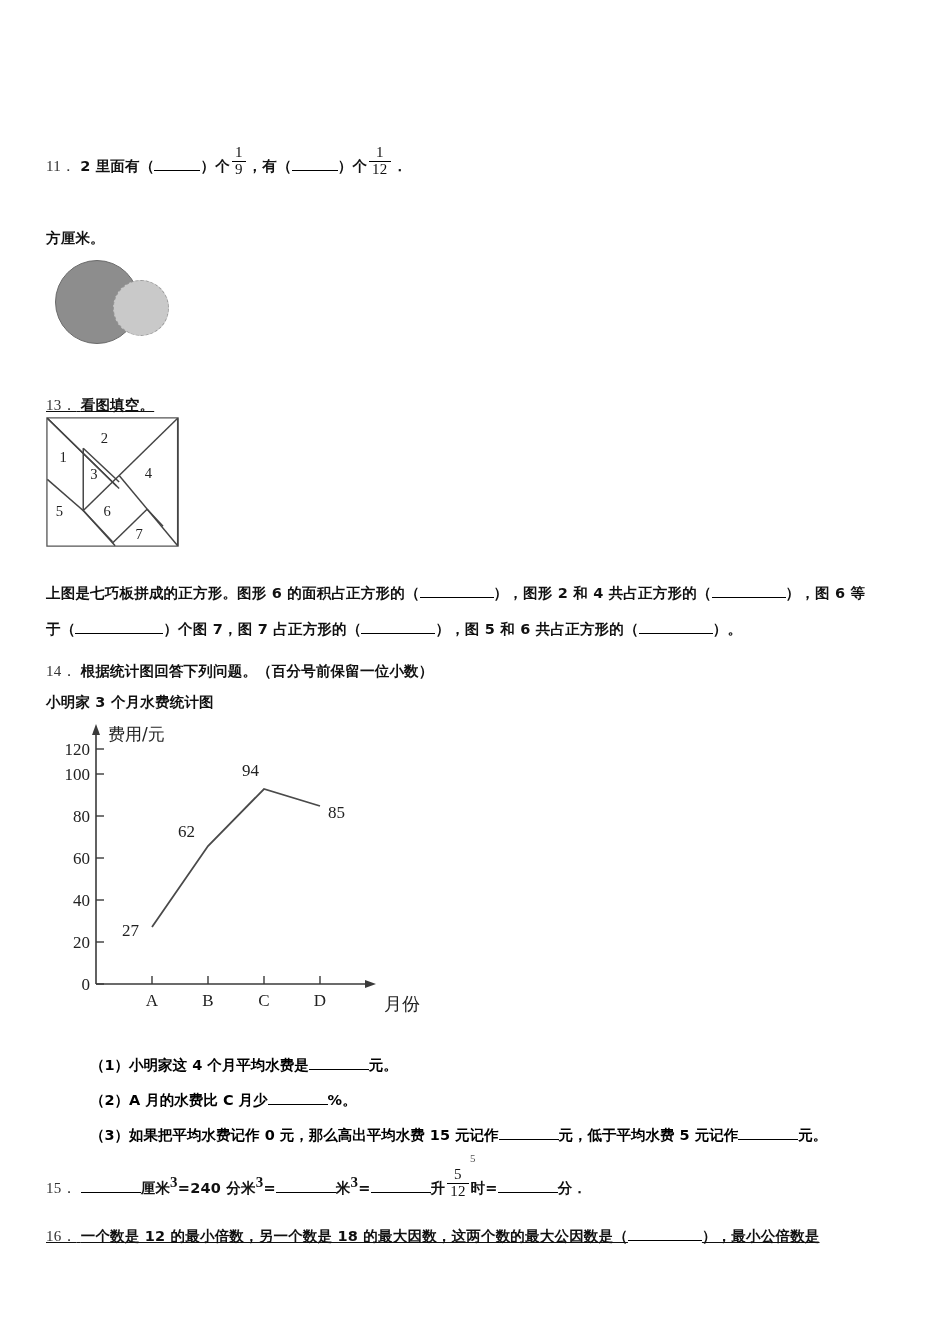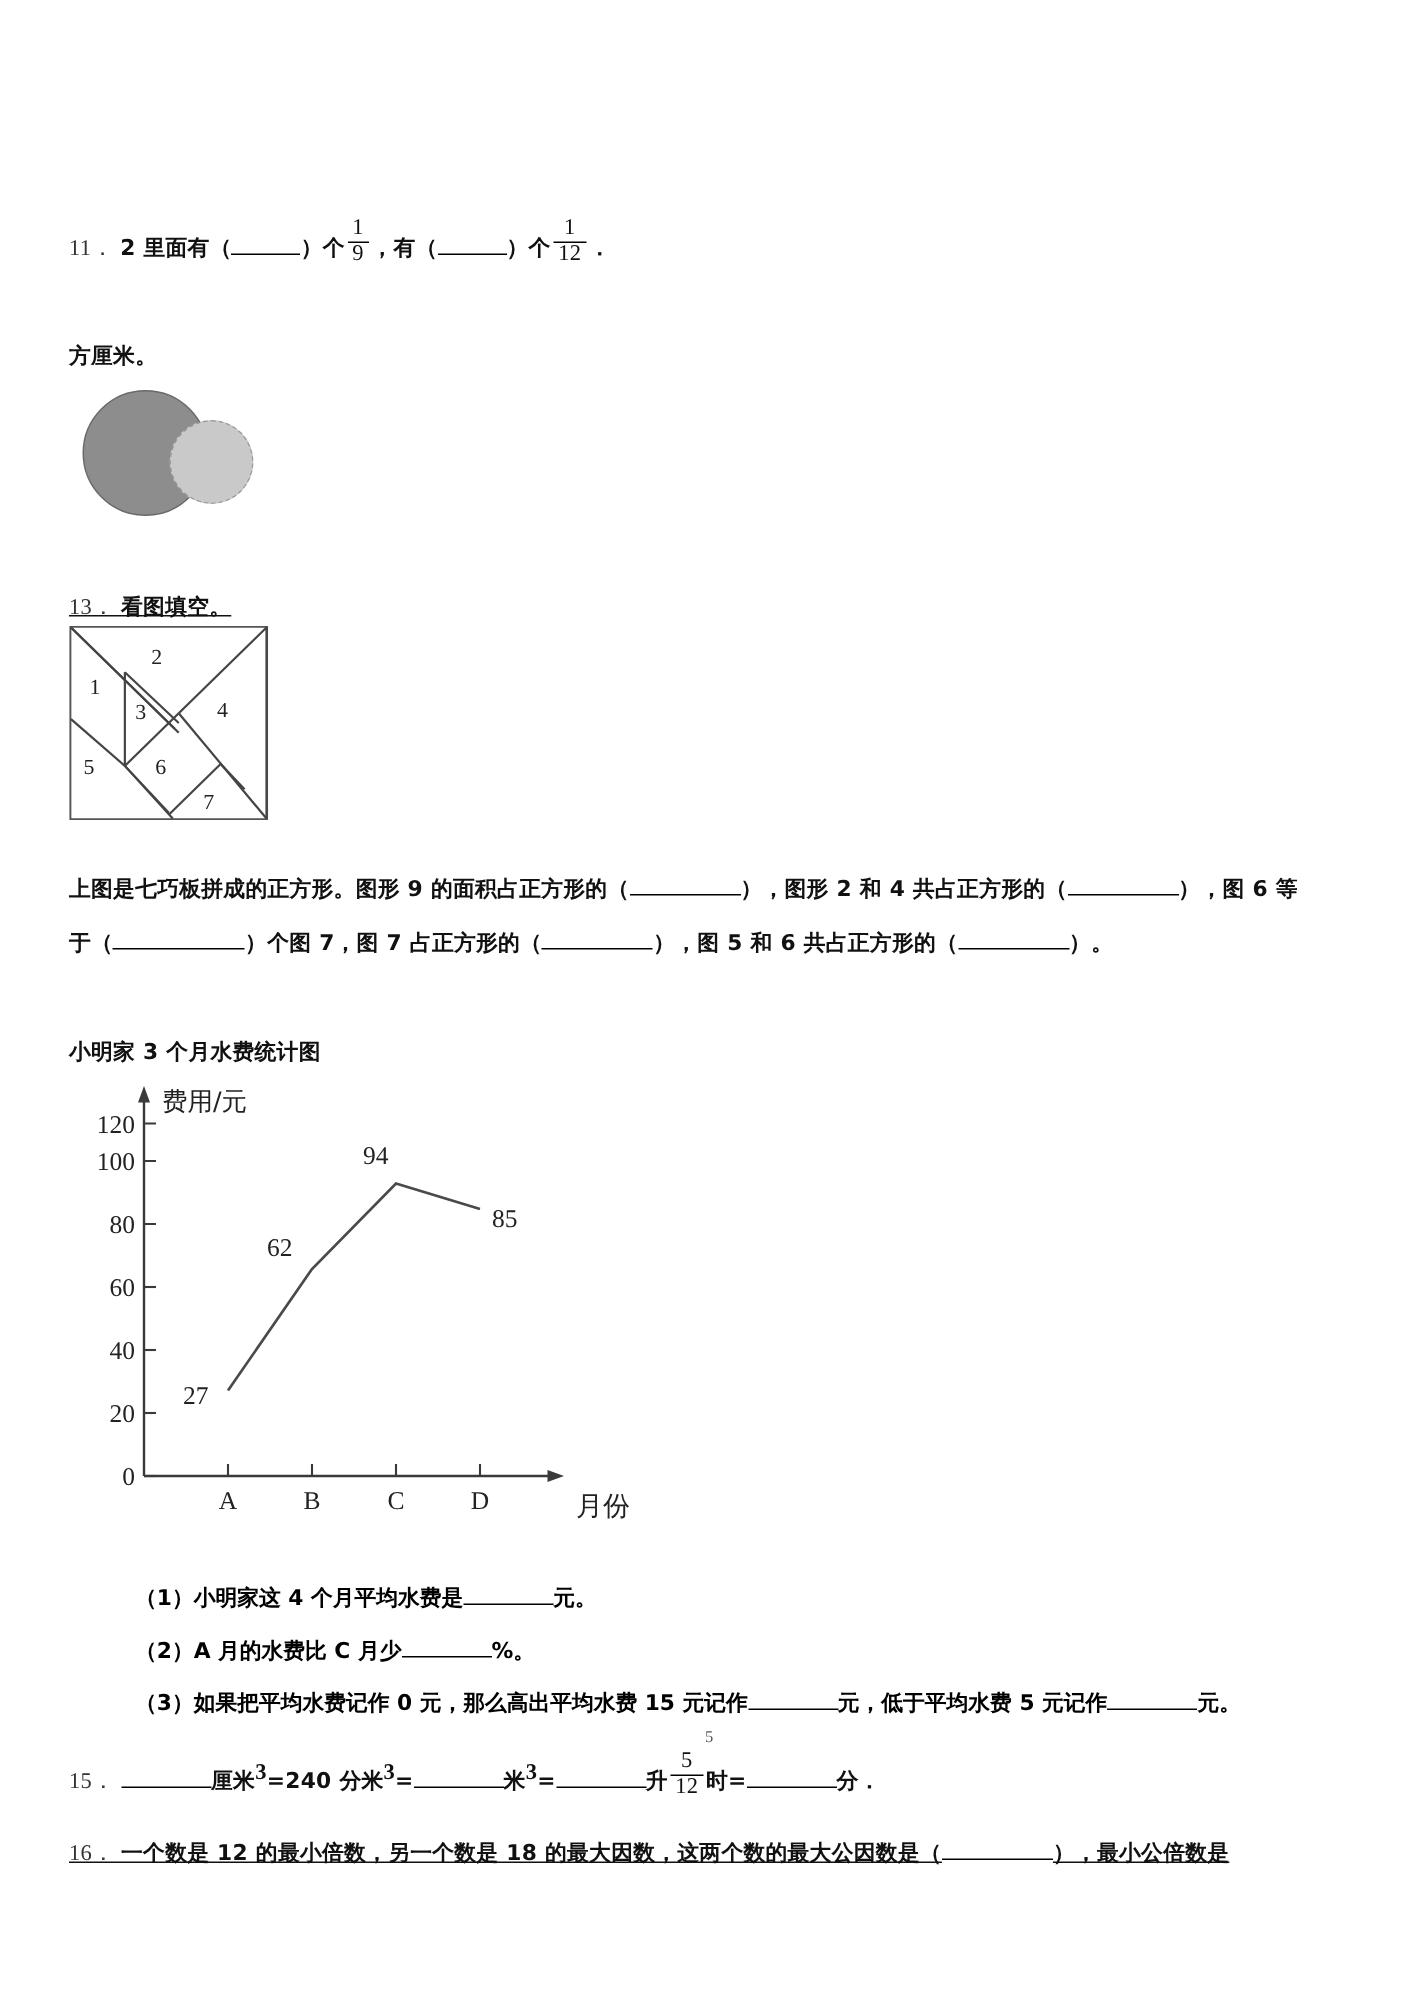--- a/index.html
+++ b/index.html
@@ -207,26 +207,30 @@
         <text x="36" y="48">3</text>
         <text x="77" y="47">4</text>
         <text x="10" y="76">5</text>
         <text x="46" y="76">6</text>
         <text x="70" y="94">7</text>
       </g>
     </svg>
   </div>
 
   <div class="qline" style="left:46px; top:576px;">
-    <span class="cn">上图是七巧板拼成的正方形。图形 9 的面积占正方形的（</span><span class="blank b-lg"></span><span class="cn">），图形 2 和 4 共占正方形的（</span><span class="blank b-lg"></span><span class="cn">），图 6 等</span>
+    <span class="cn">上图是七巧板拼成的正方形。图形 6 的面积占正方形的（</span><span class="blank b-lg"></span><span class="cn">），图形 2 和 4 共占正方形的（</span><span class="blank b-lg"></span><span class="cn">），图 6 等</span>
   </div>
   <div class="qline" style="left:46px; top:612px;">
     <span class="cn">于（</span><span class="blank b-xl"></span><span class="cn">）个图 7，图 7 占正方形的（</span><span class="blank b-lg"></span><span class="cn">），图 5 和 6 共占正方形的（</span><span class="blank b-lg"></span><span class="cn">）。</span>
   </div>
 
+  <div class="qline" style="left:46px; top:654px;">
+    <span class="qnum">14．</span>
+    <span class="cn">根据统计图回答下列问题。（百分号前保留一位小数）</span>
+  </div>
   <div class="qline" style="left:46px; top:685px;">
     <span class="cn">小明家 3 个月水费统计图</span>
   </div>
 
   <div class="chart">
     <svg width="380" height="305" viewBox="0 0 380 305">
 
       <line x1="36" y1="270" x2="36" y2="18" stroke="#3a3a3a" stroke-width="1.6"></line>
       <polygon points="36,10 32,21 40,21" fill="#3a3a3a"></polygon>
 

